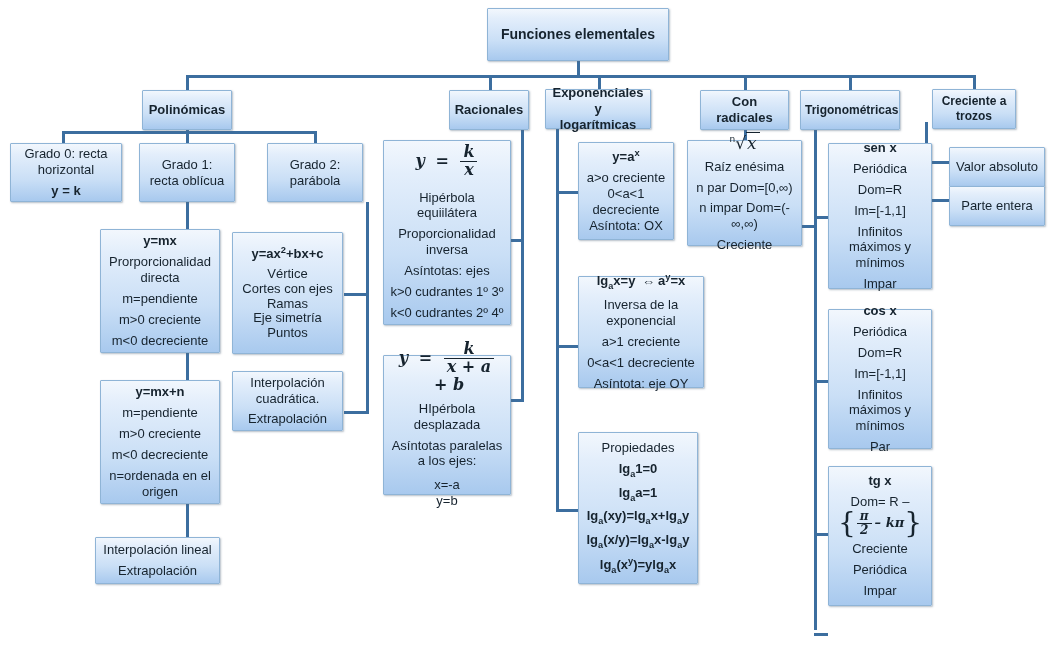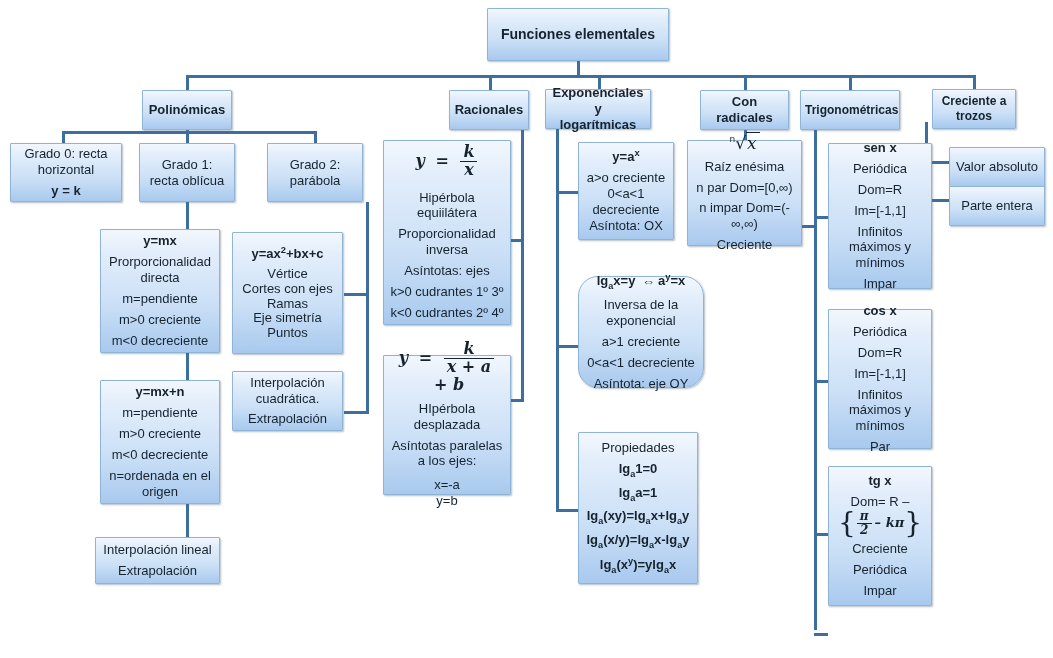--- a/index.html
+++ b/index.html
@@ -237,21 +237,21 @@
   <div class="box" style="left:578px;top:142px;width:96px;height:98px;">
     <span class="l b f13">
       <span>y=a</span><sup>x</sup>
     </span>
     <span class="l f13 gap">a&gt;o creciente</span>
     <span class="l f13">0&lt;a&lt;1</span>
     <span class="l f13">decreciente</span>
     <span class="l f13">Asíntota: OX</span>
   </div>
 
-  <div class="box" style="left:578px;top:276px;width:126px;height:112px;border-radius:20px;">
+  <div class="box" style="left:578px;top:276px;width:126px;height:112px;">
     <span class="l b f13">
       <span>lg</span><sub>a</sub><span>x=y</span>
       <span style="margin:0 3px;">⇔</span><span>a</span><sup>y</sup><span>=x</span>
     </span>
     <span class="l f13 gap">Inversa  de la</span>
     <span class="l f13">exponencial</span>
     <span class="l f13 gap">a&gt;1 creciente</span>
     <span class="l f13 gap">0&lt;a&lt;1 decreciente</span>
     <span class="l f13 gap">Asíntota: eje OY</span>
   </div>

